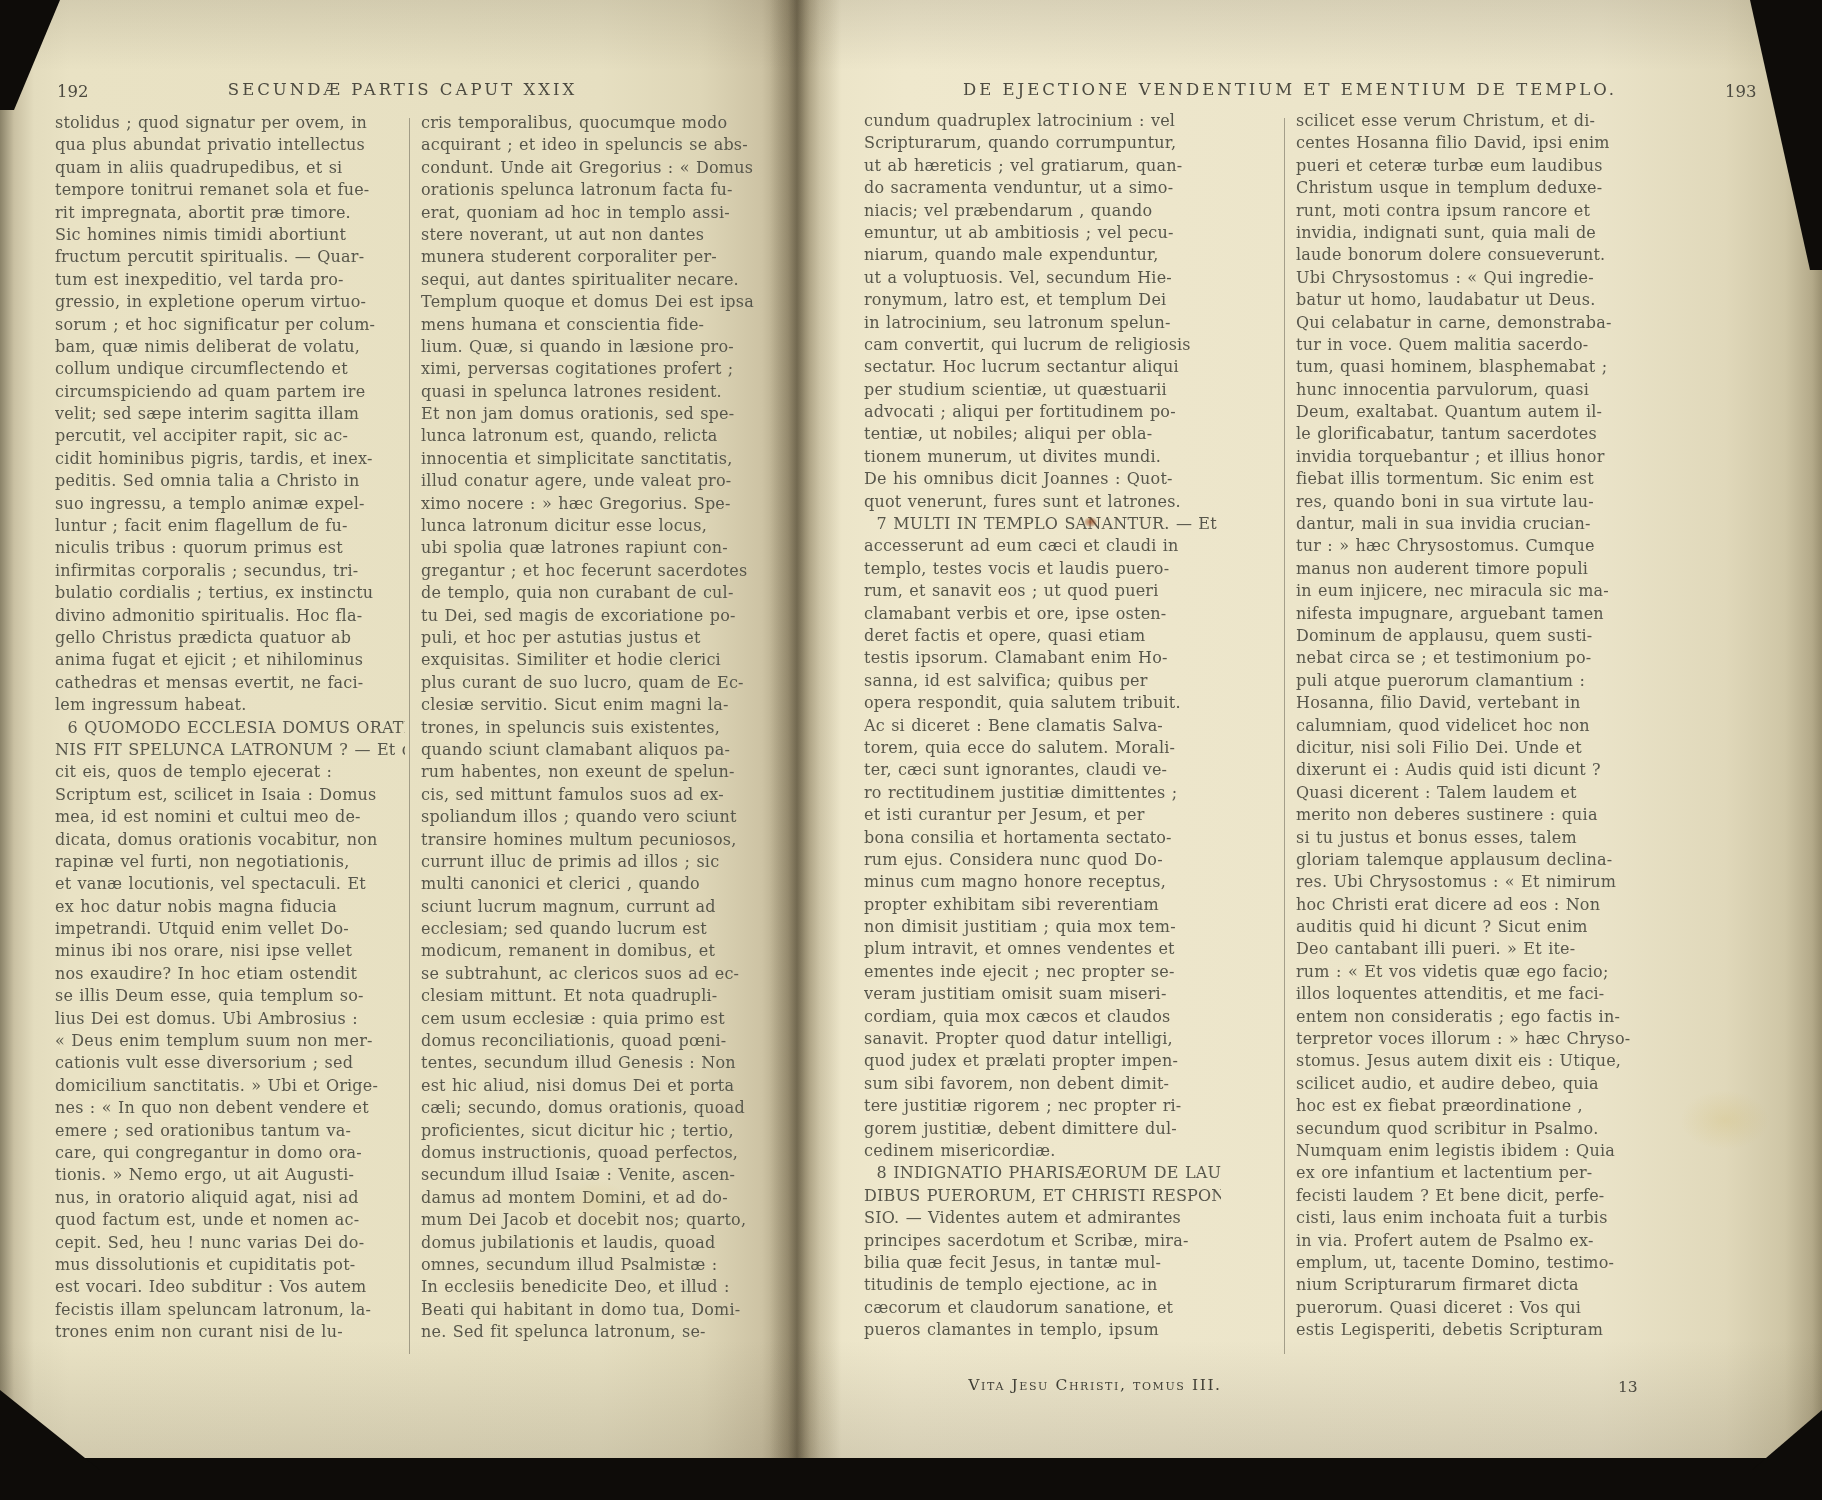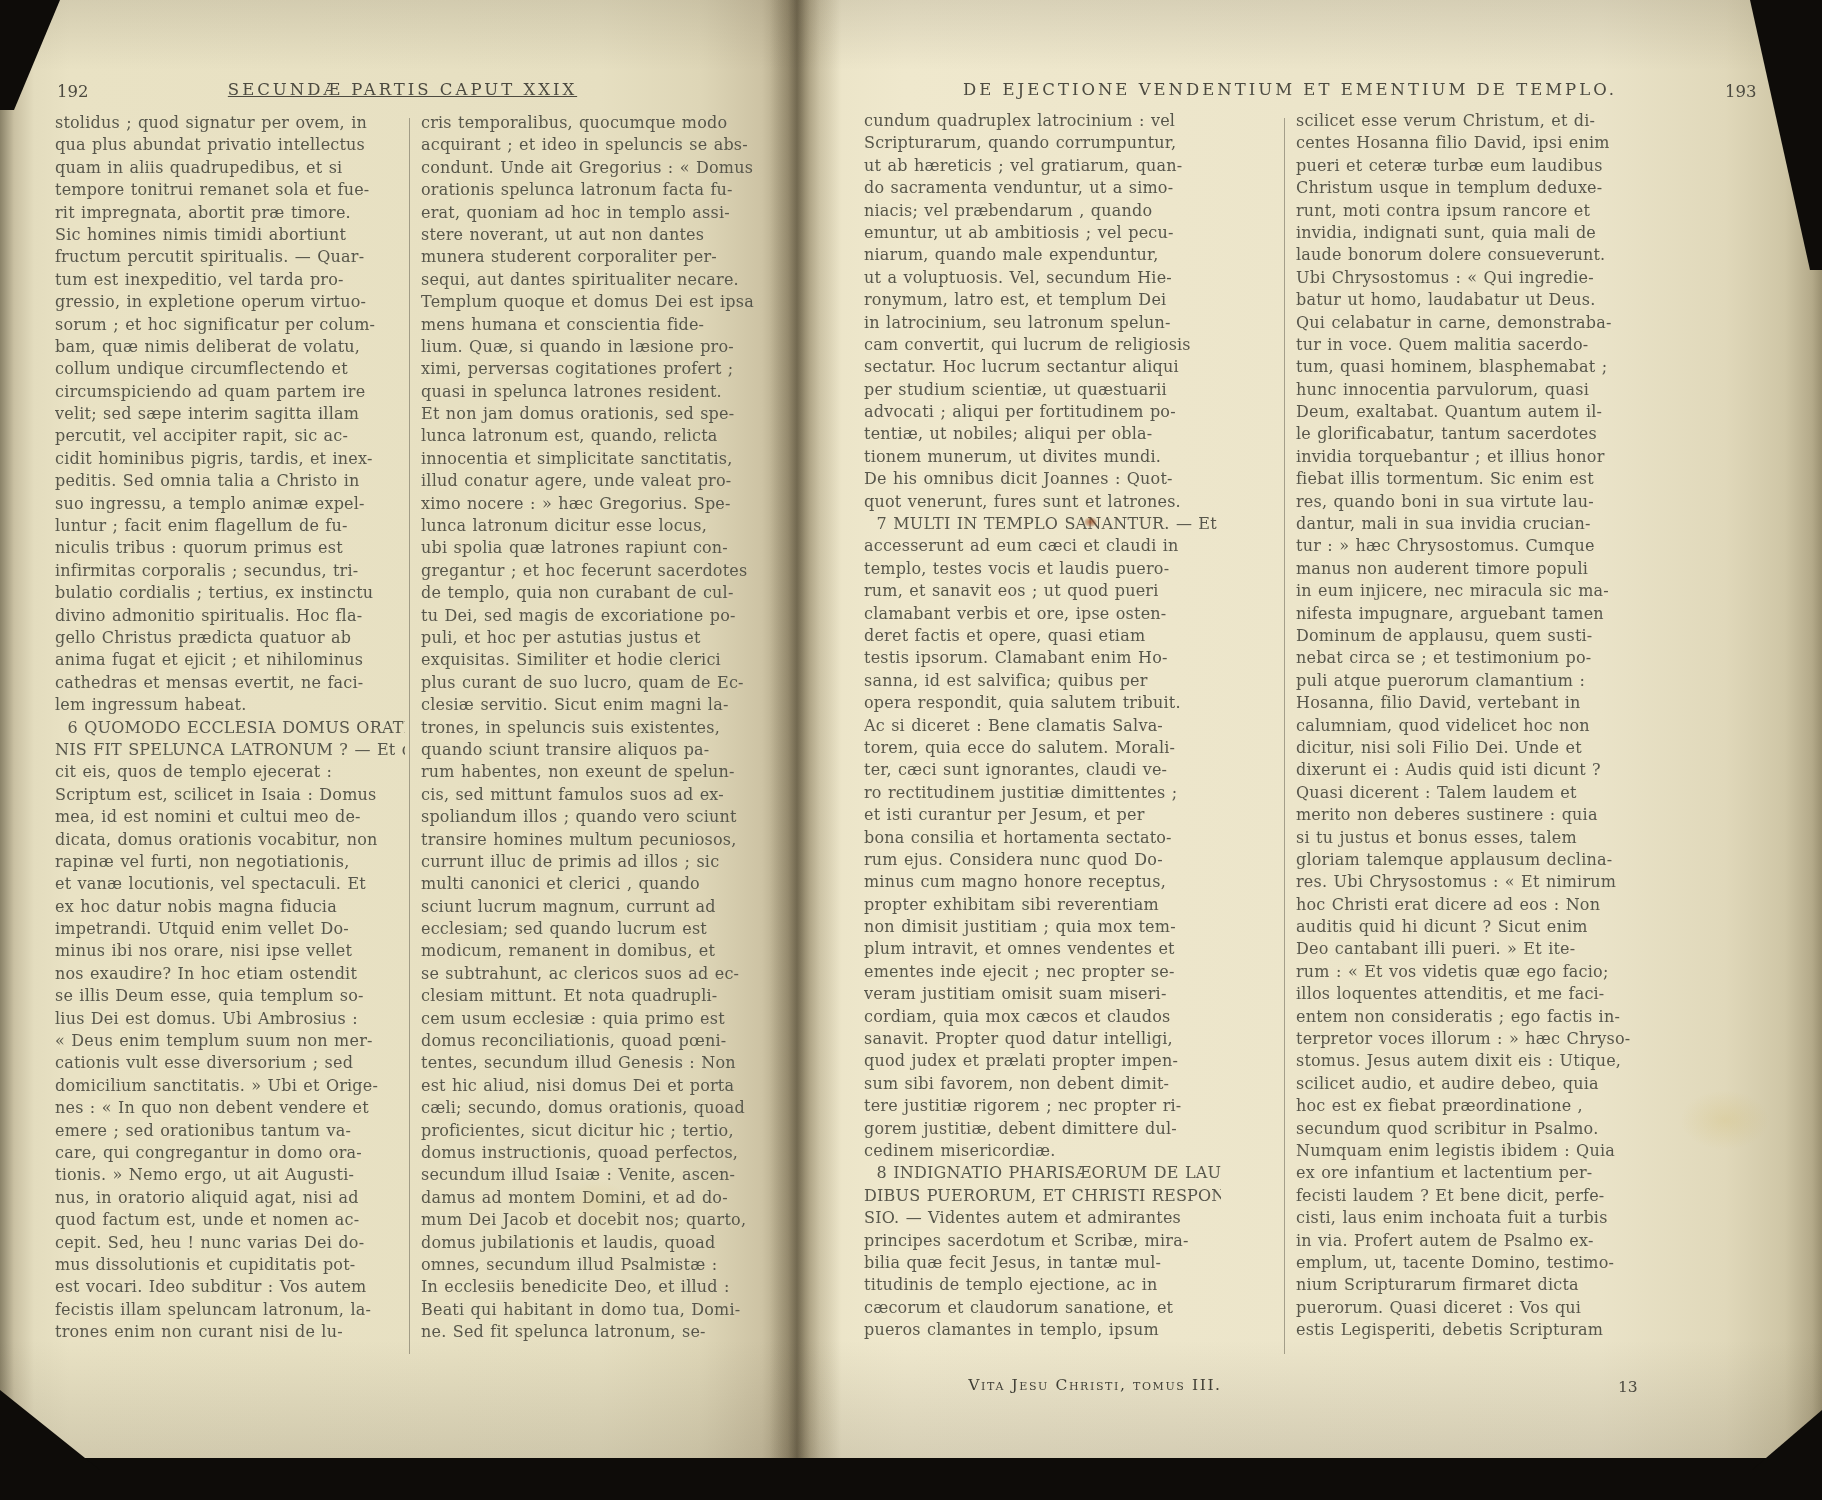--- a/index.html
+++ b/index.html
@@ -41,21 +41,21 @@
 <body>
 
 <div id="screen">
 
   <div class="paper"></div>
   <div class="paper-shade"></div>
   <div class="crease"></div>
 
   <div>
     <div class="pagenum" style="left:57px;top:82px;">192</div>
-    <div class="running" style="left:30px;top:80px;width:745px;text-align:center;text-decoration:underline;">SECUNDÆ PARTIS CAPUT XXIX</div>
+    <div class="running" style="left:30px;top:80px;width:745px;text-align:center;">SECUNDÆ PARTIS CAPUT XXIX</div>
     <div class="colrule" style="left:409px;top:118px;height:1236px;"></div>
     <div class="col" style="left:55px;top:112px;width:350px;">
         <div class="tline">stolidus ; quod signatur per ovem, in</div>
         <div class="tline">qua plus abundat privatio intellectus</div>
         <div class="tline">quam in aliis quadrupedibus, et si</div>
         <div class="tline">tempore tonitrui remanet sola et fue-</div>
         <div class="tline">rit impregnata, abortit præ timore.</div>
         <div class="tline">Sic homines nimis timidi abortiunt</div>
         <div class="tline">fructum percutit spiritualis. — Quar-</div>
         <div class="tline">tum est inexpeditio, vel tarda pro-</div>
@@ -129,21 +129,21 @@
         <div class="tline">lunca latronum dicitur esse locus,</div>
         <div class="tline">ubi spolia quæ latrones rapiunt con-</div>
         <div class="tline">gregantur ; et hoc fecerunt sacerdotes</div>
         <div class="tline">de templo, quia non curabant de cul-</div>
         <div class="tline">tu Dei, sed magis de excoriatione po-</div>
         <div class="tline">puli, et hoc per astutias justus et</div>
         <div class="tline">exquisitas. Similiter et hodie clerici</div>
         <div class="tline">plus curant de suo lucro, quam de Ec-</div>
         <div class="tline">clesiæ servitio. Sicut enim magni la-</div>
         <div class="tline">trones, in speluncis suis existentes,</div>
-        <div class="tline">quando sciunt transire aliquos pa-</div>
+        <div class="tline">quando sciunt clamabant aliquos pa-</div>
         <div class="tline">rum habentes, non exeunt de spelun-</div>
         <div class="tline">cis, sed mittunt famulos suos ad ex-</div>
         <div class="tline">spoliandum illos ; quando vero sciunt</div>
         <div class="tline">transire homines multum pecuniosos,</div>
         <div class="tline">currunt illuc de primis ad illos ; sic</div>
         <div class="tline">multi canonici et clerici , quando</div>
         <div class="tline">sciunt lucrum magnum, currunt ad</div>
         <div class="tline">ecclesiam; sed quando lucrum est</div>
         <div class="tline">modicum, remanent in domibus, et</div>
         <div class="tline">se subtrahunt, ac clericos suos ad ec-</div>

